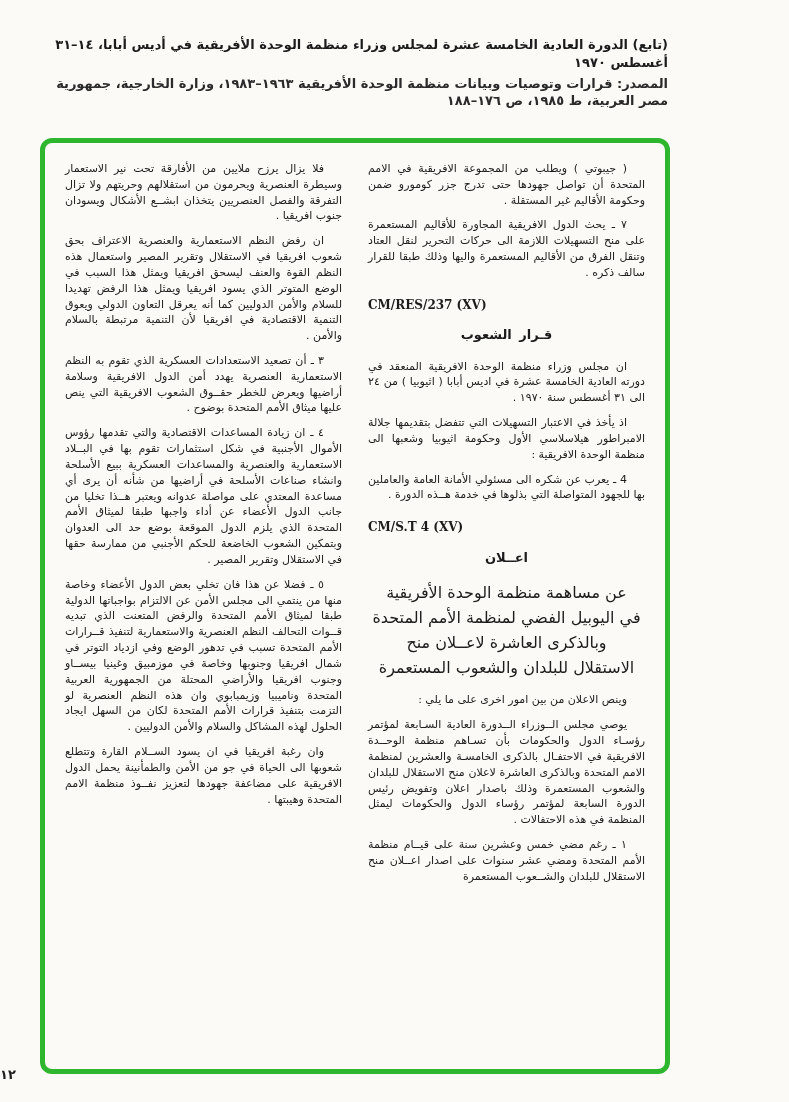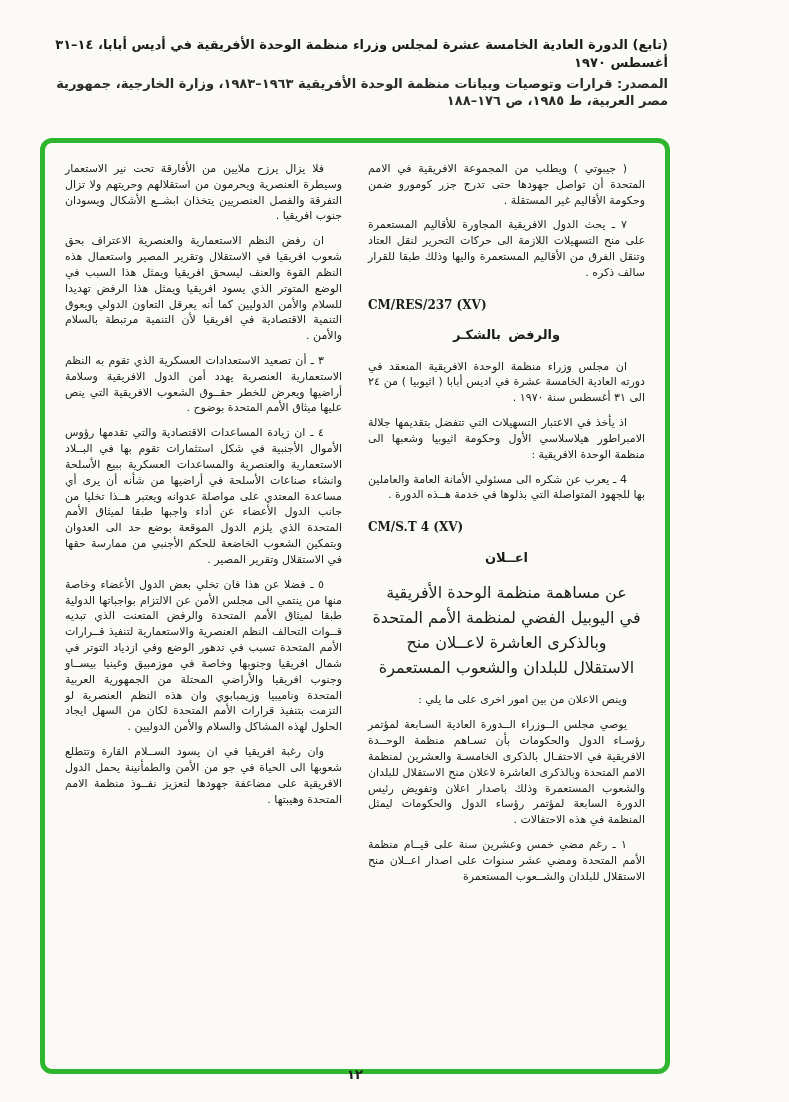--- a/index.html
+++ b/index.html
@@ -85,42 +85,41 @@
     line-height:1.55;
     white-space:pre-line;
     margin:0 0 12px 0;
     text-indent:0;
   }
   
   .page-number{
     position:absolute;
     left:0;right:0;
     bottom:20px;
-    text-align:center;
     font-size:13px;
     font-weight:bold;
   }
 </style>
 </head>
 <body>
 
 <div class="page">
 
   <header class="doc-header">
     <div class="title-line">(تابع) الدورة العادية الخامسة عشرة لمجلس وزراء منظمة الوحدة الأفريقية في أديس أبابا، ١٤–٣١ أغسطس ١٩٧٠</div>
     <div class="source-line">المصدر: قرارات وتوصيات وبيانات منظمة الوحدة الأفريقية ١٩٦٣–١٩٨٣، وزارة الخارجية، جمهورية مصر العربية، ط ١٩٨٥، ص ١٧٦–١٨٨</div>
   </header>
 
   <main class="frame">
 
     <section class="col">
       <p class="para">( جيبوتي ) ويطلب من المجموعة الافريقية في الامم المتحدة أن تواصل جهودها حتى تدرج جزر كومورو ضمن وحكومة الأقاليم غير المستقلة .</p>
       <p class="para">٧ ـ يحث الدول الافريقية المجاورة للأقاليم المستعمرة على منح التسهيلات اللازمة الى حركات التحرير لنقل العتاد وتنقل الفرق من الأقاليم المستعمرة واليها وذلك طبقا للقرار سالف ذكره .</p>
       <div class="ref">CM/RES/237 (XV)</div>
-      <div class="heading">والرفض بالشكـر</div>
+      <div class="heading">قـرار الشعوب</div>
       <p class="para">ان مجلس وزراء منظمة الوحدة الافريقية المنعقد في دورته العادية الخامسة عشرة في اديس أبابا ( اثيوبيا ) من ٢٤ الى ٣١ أغسطس سنة ١٩٧٠ .</p>
       <p class="para">اذ يأخذ في الاعتبار التسهيلات التي تتفضل بتقديمها جلالة الامبراطور هيلاسلاسي الأول وحكومة اثيوبيا وشعبها الى منظمة الوحدة الافريقية :</p>
       <p class="para">4 ـ يعرب عن شكره الى مسئولي الأمانة العامة والعاملين بها للجهود المتواصلة التي بذلوها في خدمة هــذه الدورة .</p>
       <div class="ref">CM/S.T 4 (XV)</div>
       <div class="heading">اعــلان</div>
       <div class="subheading">عن مساهمة منظمة الوحدة الأفريقية
 في اليوبيل الفضي لمنظمة الأمم المتحدة
 وبالذكرى العاشرة لاعــلان منح
 الاستقلال للبلدان والشعوب المستعمرة</div>
       <p class="para">وينص الاعلان من بين امور اخرى على ما يلي :</p>

